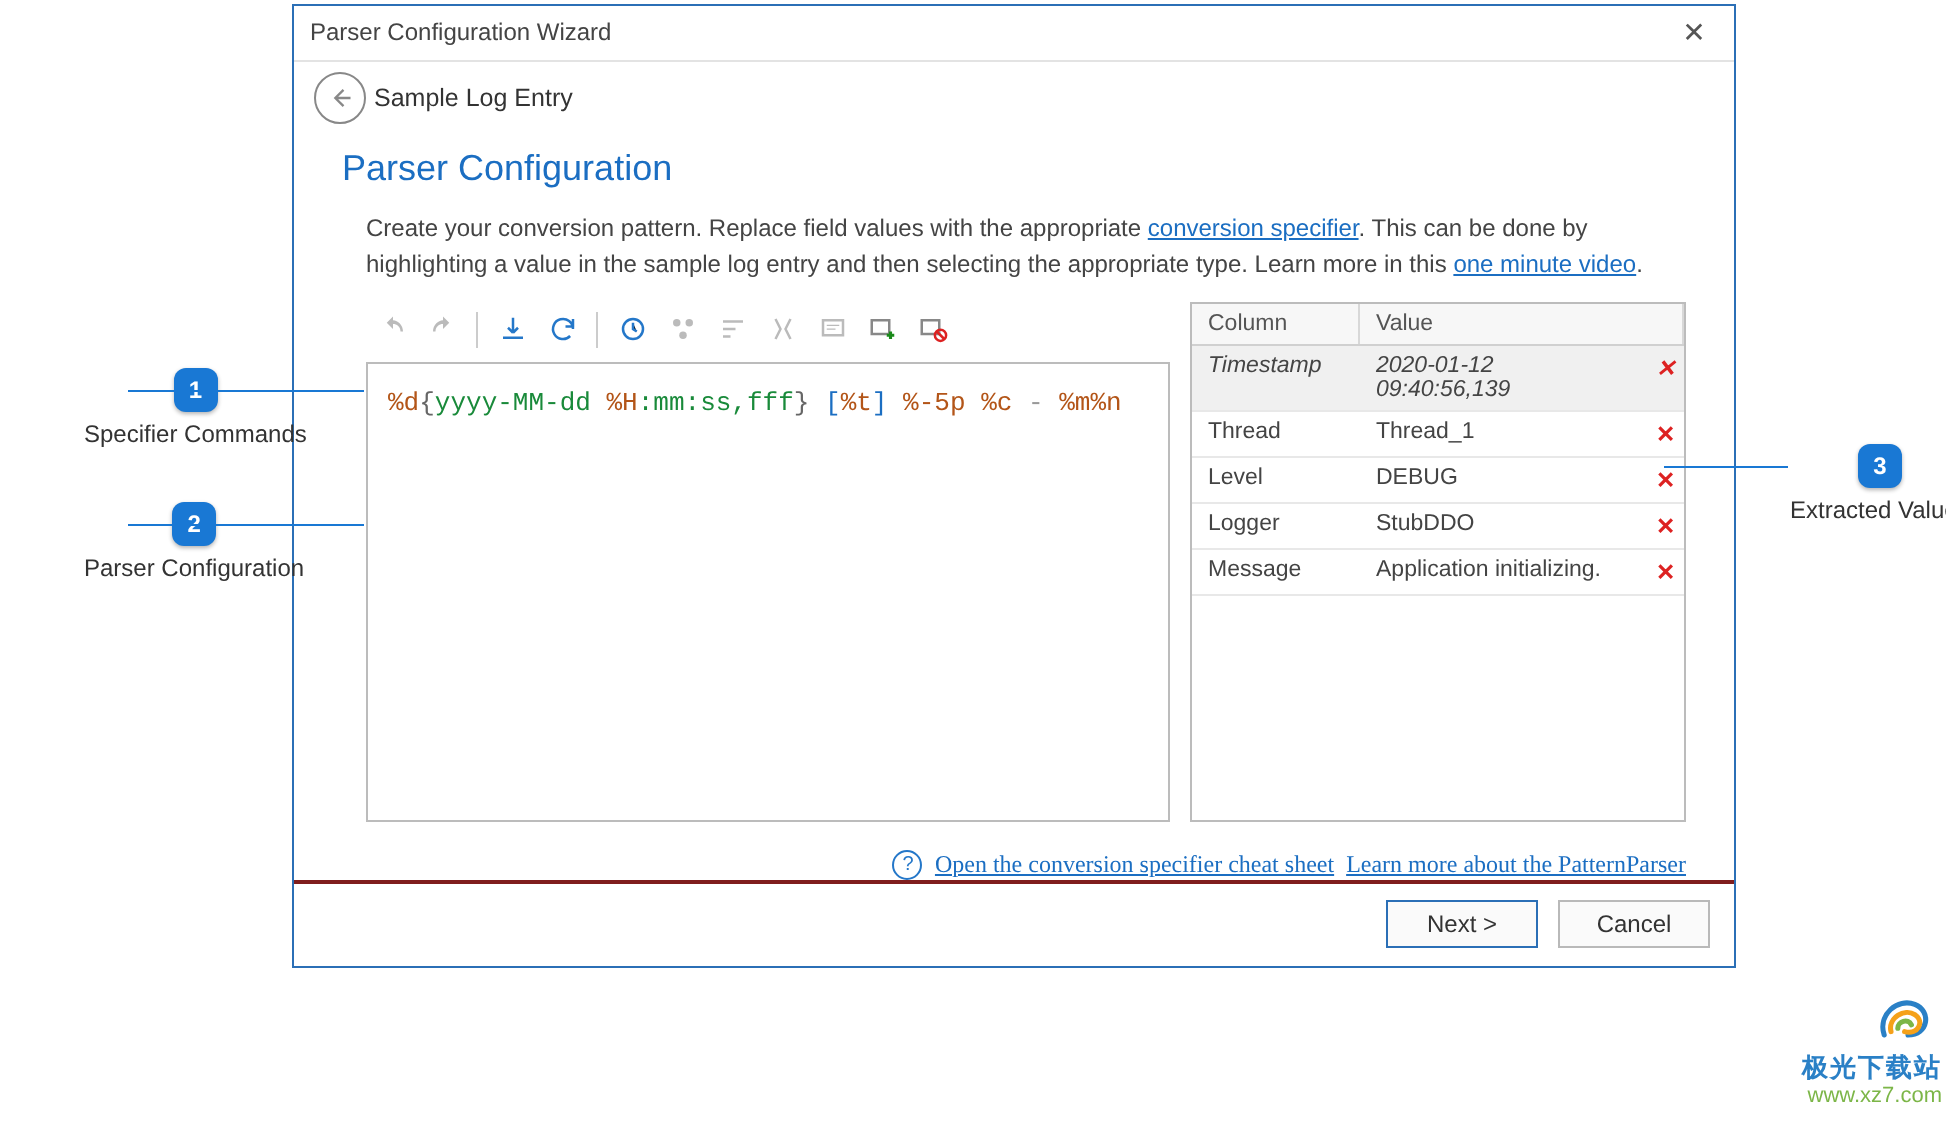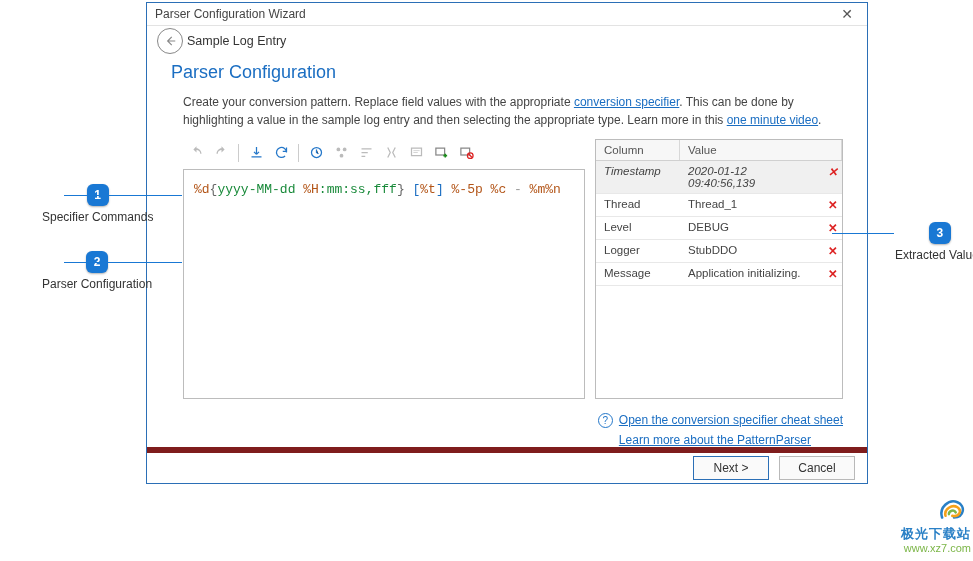--- a/index.html
+++ b/index.html
@@ -159,25 +159,25 @@
   display: flex;
   align-items: flex-start;
   gap: 6px;
   justify-content: flex-end;
 }
 .help-q {
   width: 15px; height: 15px; border:1.4px solid #2477c9; border-radius:50%;
   color:#2477c9; font-size:10px; display:flex; align-items:center; justify-content:center;
   flex-shrink:0;
 }
-.links-stack { display:flex; flex-direction:column; gap:6px; }
+.links-stack { display:flex; flex-direction:row; gap:6px;font-family:Liberation Serif, serif; }
 .links-stack a { color:#1b6ec2; text-decoration: underline; font-size:12px; cursor:pointer; }
 .button-bar {
   height: 44px;
-  border-top: 6px solid #7f1d1d;
+  border-top: 2px solid #7f1d1d;
   display: flex;
   justify-content: flex-end;
   align-items: center;
   padding: 0 12px;
   gap: 10px;
 }
 .btn {
   min-width: 76px;
   padding: 4px 14px;
   font-size: 12px;

